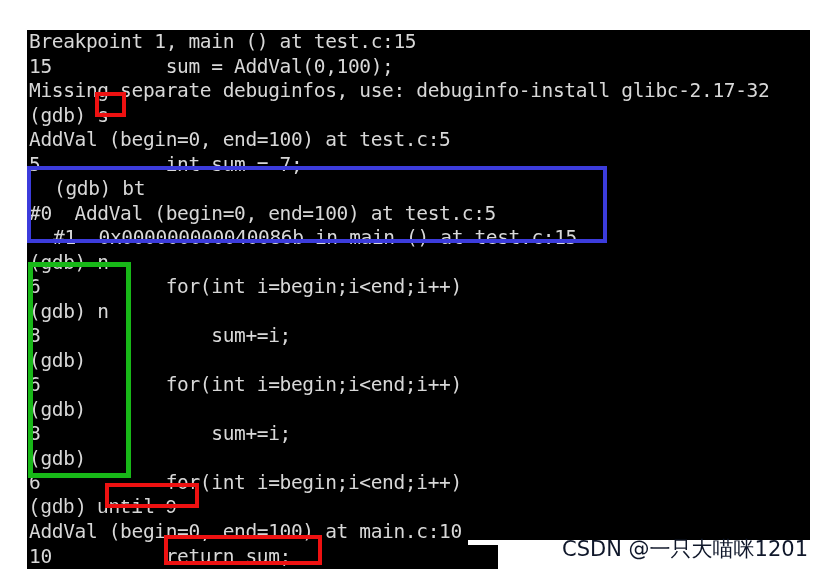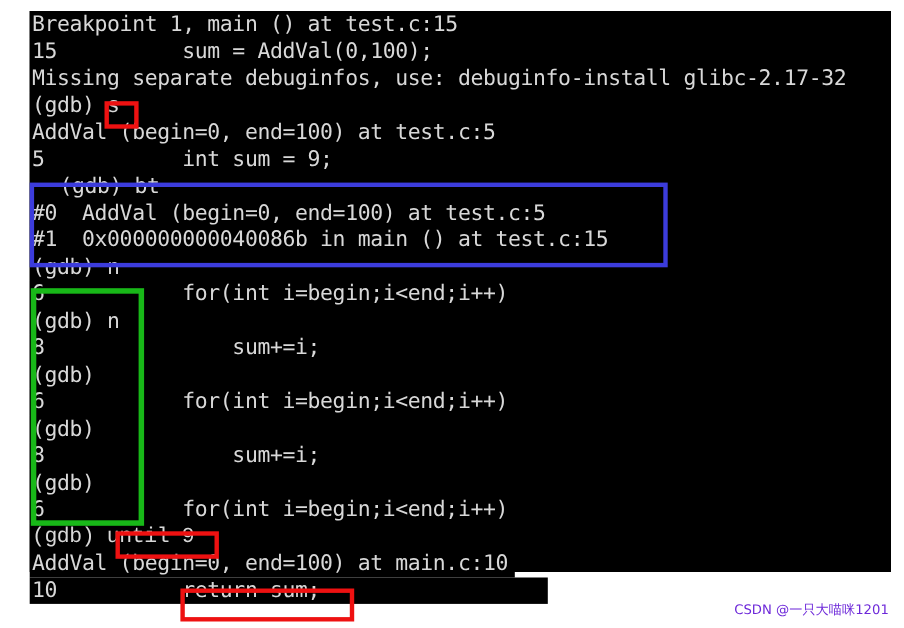--- a/index.html
+++ b/index.html
@@ -13,21 +13,21 @@
     height: 571px;
     background: #ffffff;
     overflow: hidden;
     font-family: "DejaVu Sans Mono", "Liberation Mono", monospace;
   }
 
   
   #terminal {
     position: absolute;
     left: 27px;
-    top: 10px;
+    top: 30px;
     width: 783px;
     height: 510px;
     background: #000000;
   }
 
   .term-line {
     position: absolute;
     left: 0;
     height: 24.5px;
     line-height: 24.5px;
@@ -50,41 +50,41 @@
   }
   .anno-blue   { border: 4px solid #3c3cdc; }
   .anno-green  { border: 5px solid #18b818; }
   .anno-red    { border: 4px solid #ee1111; }
 
   
   #watermark {
     position: absolute;
     right: 14px;
     bottom: 8px;
-    color: #6d28d9;
-    font-size: 12px;
+    color: #0f172a;
+    font-size: 21px;
     font-family: "DejaVu Sans", "Liberation Sans", sans-serif;
     white-space: pre;
   }
 </style>
 </head>
 <body>
 
 <div id="screenshot">
 
   <div id="terminal">
     <div class="term-line" style="top:0px;">Breakpoint 1, main () at test.c:15</div>
     <div class="term-line" style="top:24.5px;">15          sum = AddVal(0,100);</div>
     <div class="term-line" style="top:49px;text-align:center;">Missing separate debuginfos, use: debuginfo-install glibc-2.17-32</div>
     <div class="term-line" style="top:73.5px;text-align:right;">(gdb) s</div>
     <div class="term-line" style="top:98px;">AddVal (begin=0, end=100) at test.c:5</div>
-    <div class="term-line" style="top:122.5px;">5           int sum = 9;</div>
+    <div class="term-line" style="top:122.5px;">5           int sum = 7;</div>
     <div class="term-line" style="top:147px;padding-left:27px;">(gdb) bt</div>
     <div class="term-line" style="top:171.5px;">#0  AddVal (begin=0, end=100) at test.c:5</div>
-    <div class="term-line" style="top:196px;">#1  0x000000000040086b in main () at test.c:15</div>
+    <div class="term-line" style="top:196px;margin-left:24px;">#1  0x000000000040086b in main () at test.c:15</div>
     <div class="term-line" style="top:220.5px;">(gdb) n</div>
     <div class="term-line" style="top:245px;">6           for(int i=begin;i&lt;end;i++)</div>
     <div class="term-line" style="top:269.5px;">(gdb) n</div>
     <div class="term-line" style="top:294px;">8               sum+=i;</div>
     <div class="term-line" style="top:318.5px;">(gdb)</div>
     <div class="term-line" style="top:343px;">6           for(int i=begin;i&lt;end;i++)</div>
     <div class="term-line" style="top:367.5px;">(gdb)</div>
     <div class="term-line" style="top:392px;">8               sum+=i;</div>
     <div class="term-line" style="top:416.5px;">(gdb)</div>
     <div class="term-line" style="top:441px;">6           for(int i=begin;i&lt;end;i++)</div>

